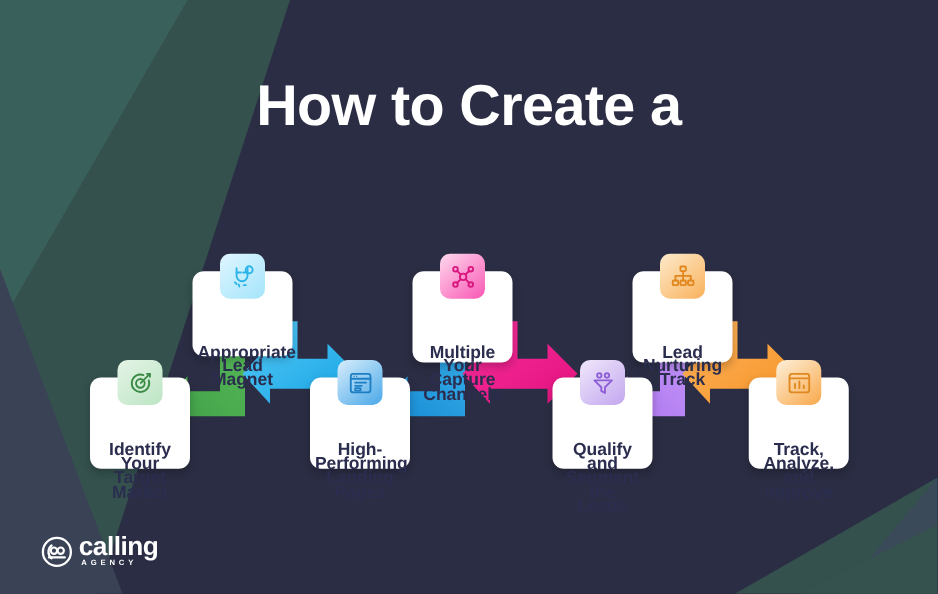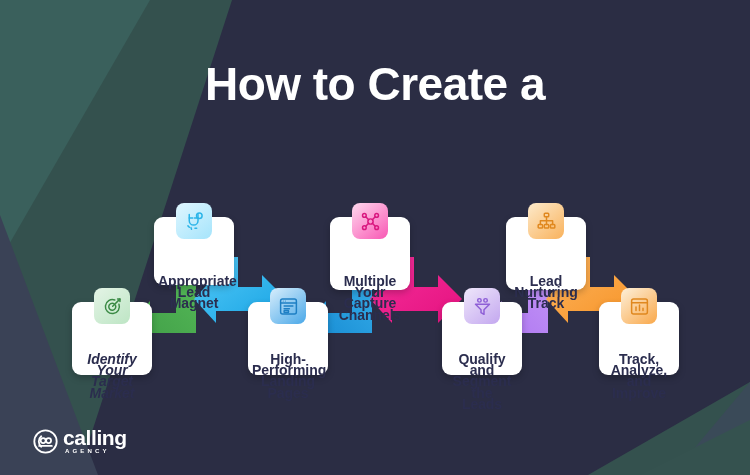--- a/index.html
+++ b/index.html
@@ -153,21 +153,21 @@
 
     <g>
       <path d="M480,130 L502,106 L502,118 L528,118 L528,88 L516,88 L538,64 L560,88 L548,88 L548,138 L502,138 L502,150 Z" fill="url(#g5)"></path>
     </g>
 
     <g>
       <path d="M568,62 L590,62 L590,92 L614,92 L614,80 L638,104 L614,128 L614,116 L568,116 L568,128 L546,104 L568,80 Z" fill="url(#g6)"></path>
     </g>
   </svg>
 
-  <div class="node bottom" style="left:72px; top:107px; width:80px; height:73px;font-style:italic;">
+  <div class="node bottom" style="left:72px; top:107px; width:80px; height:73px;">
     <div class="icon-tile t-green">
       <svg width="21" height="21" viewBox="0 0 24 24" fill="none" stroke="#3b8a45" stroke-width="1.7" stroke-linecap="round" stroke-linejoin="round">
         <path d="M20.5 6.2V3.5h-2.7"></path>
         <path d="M12.2 11.8 20.4 3.6"></path>
         <path d="M14.6 4.6A8 8 0 1 0 19.4 9.4"></path>
         <path d="M13.6 8.7a4 4 0 1 0 1.7 1.7"></path>
       </svg>
     </div>
     <div class="label">
       <div>Identify</div>

